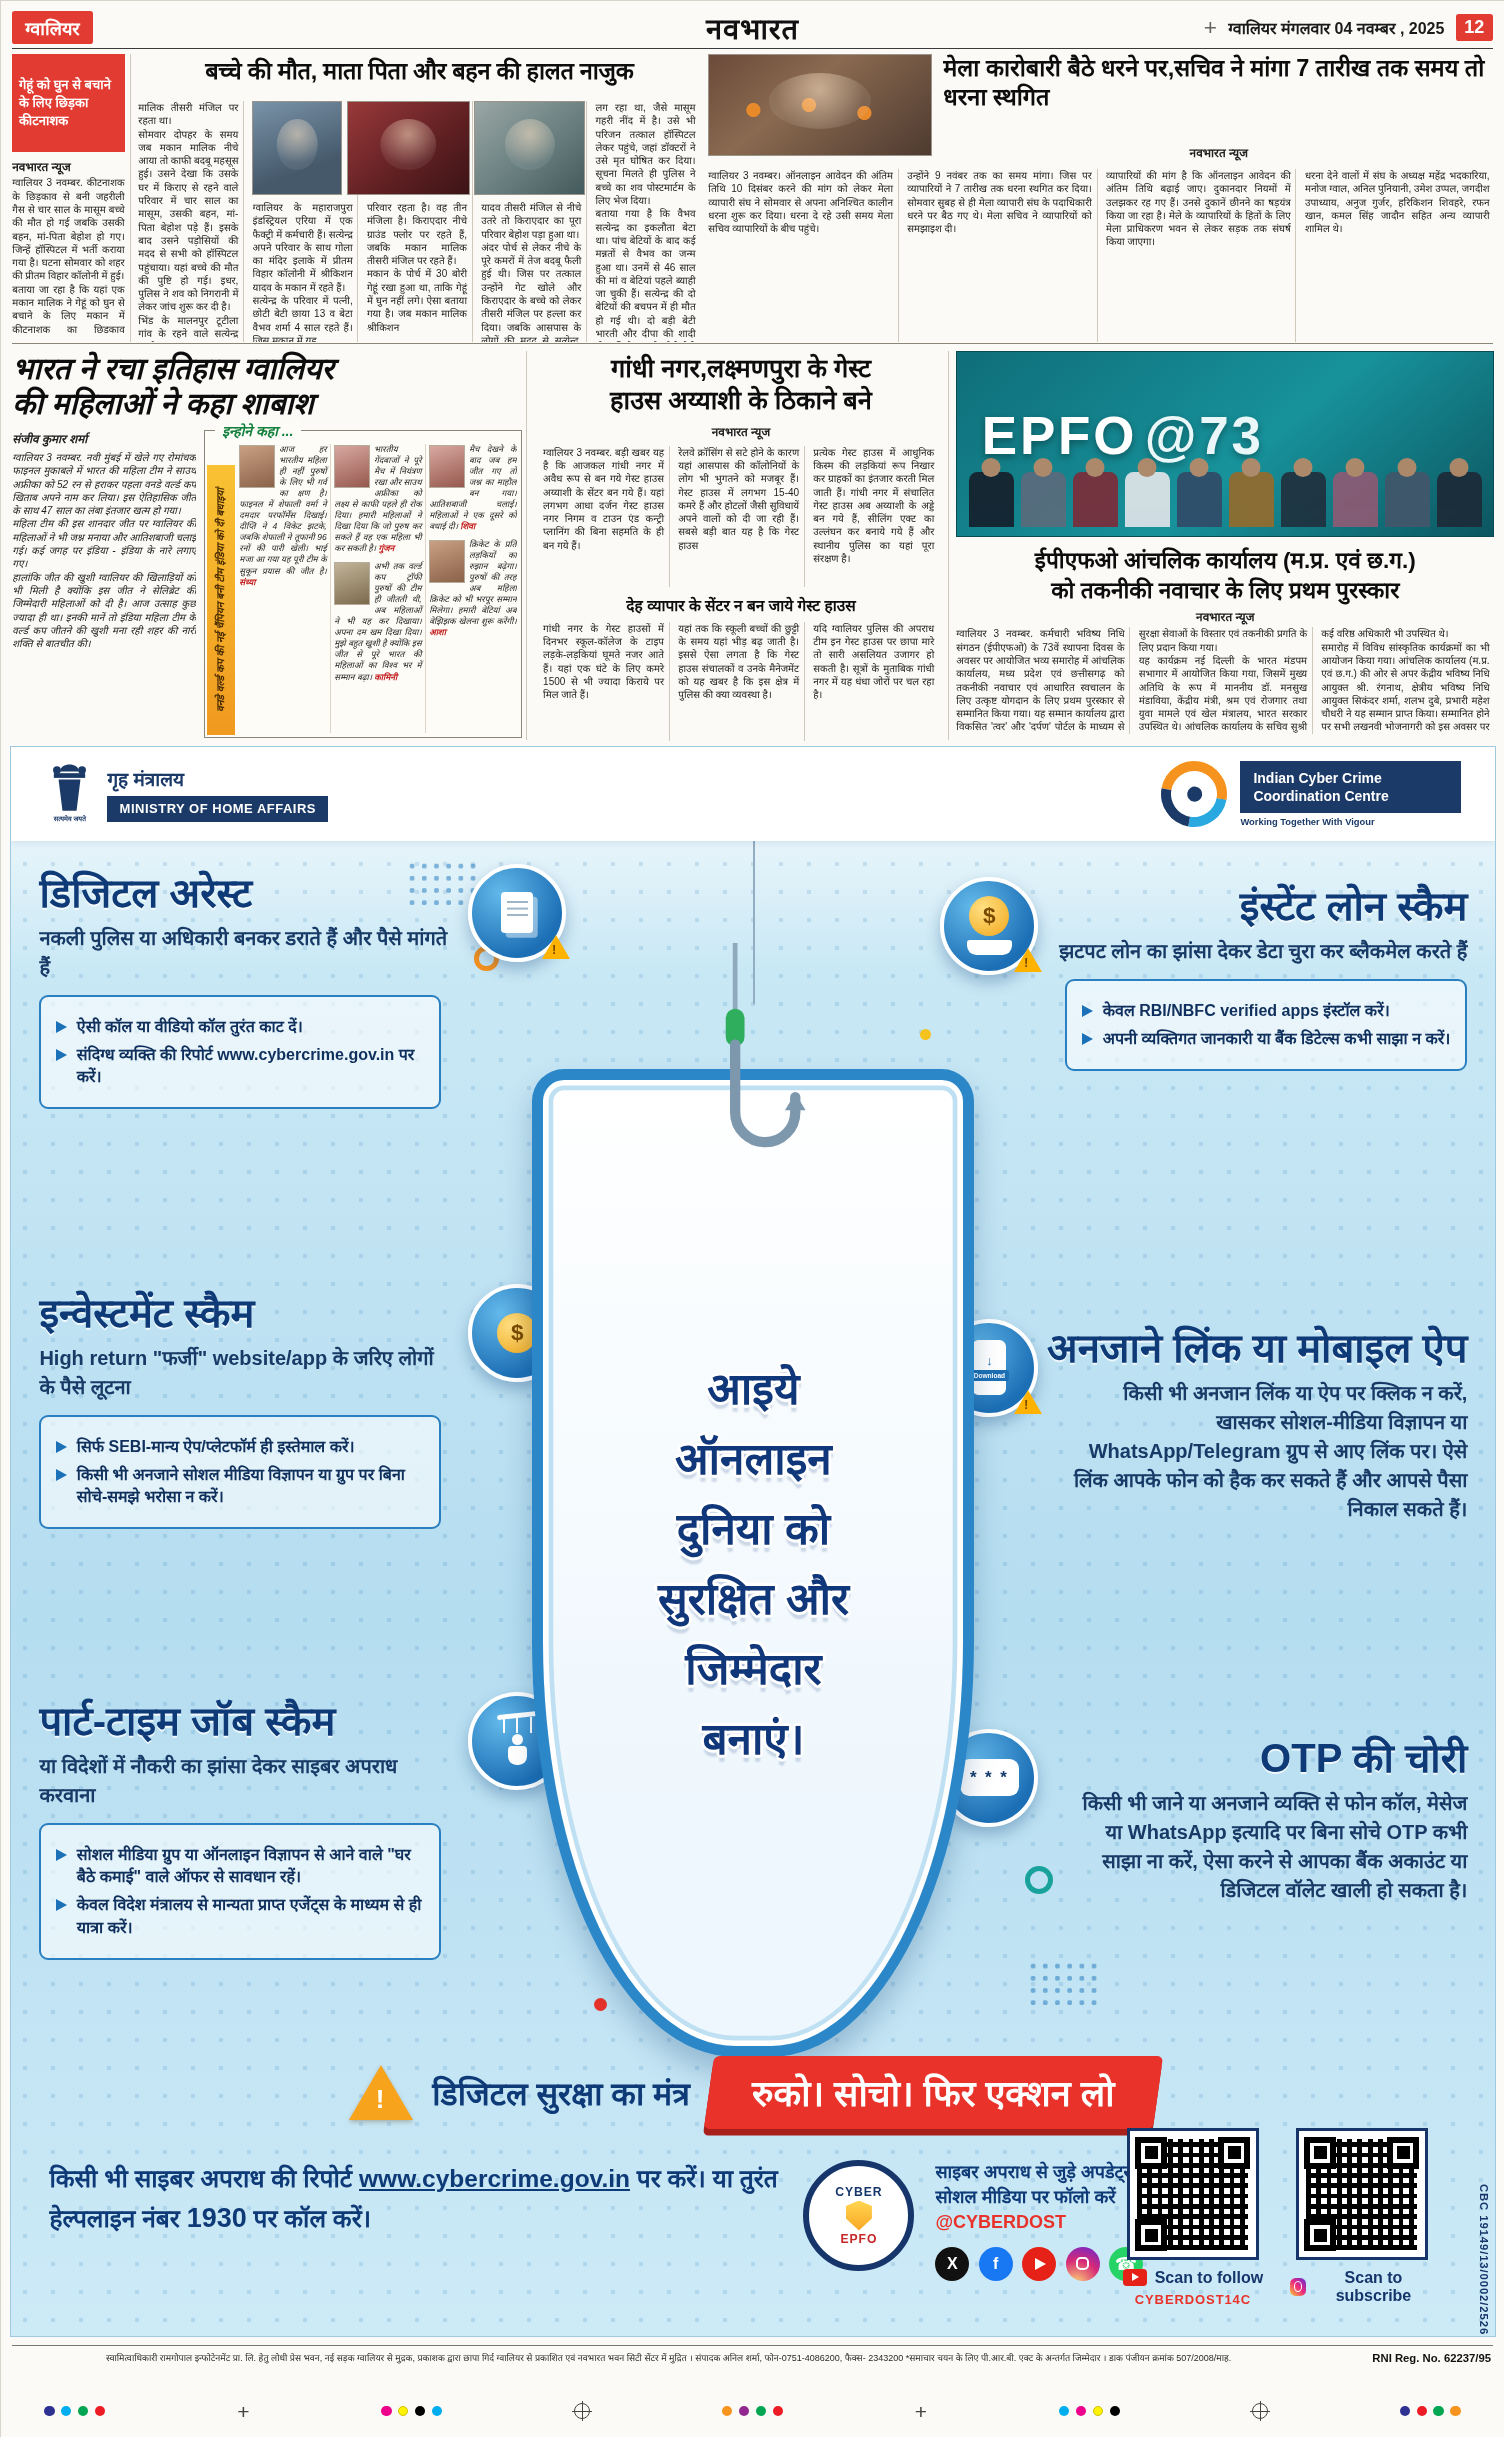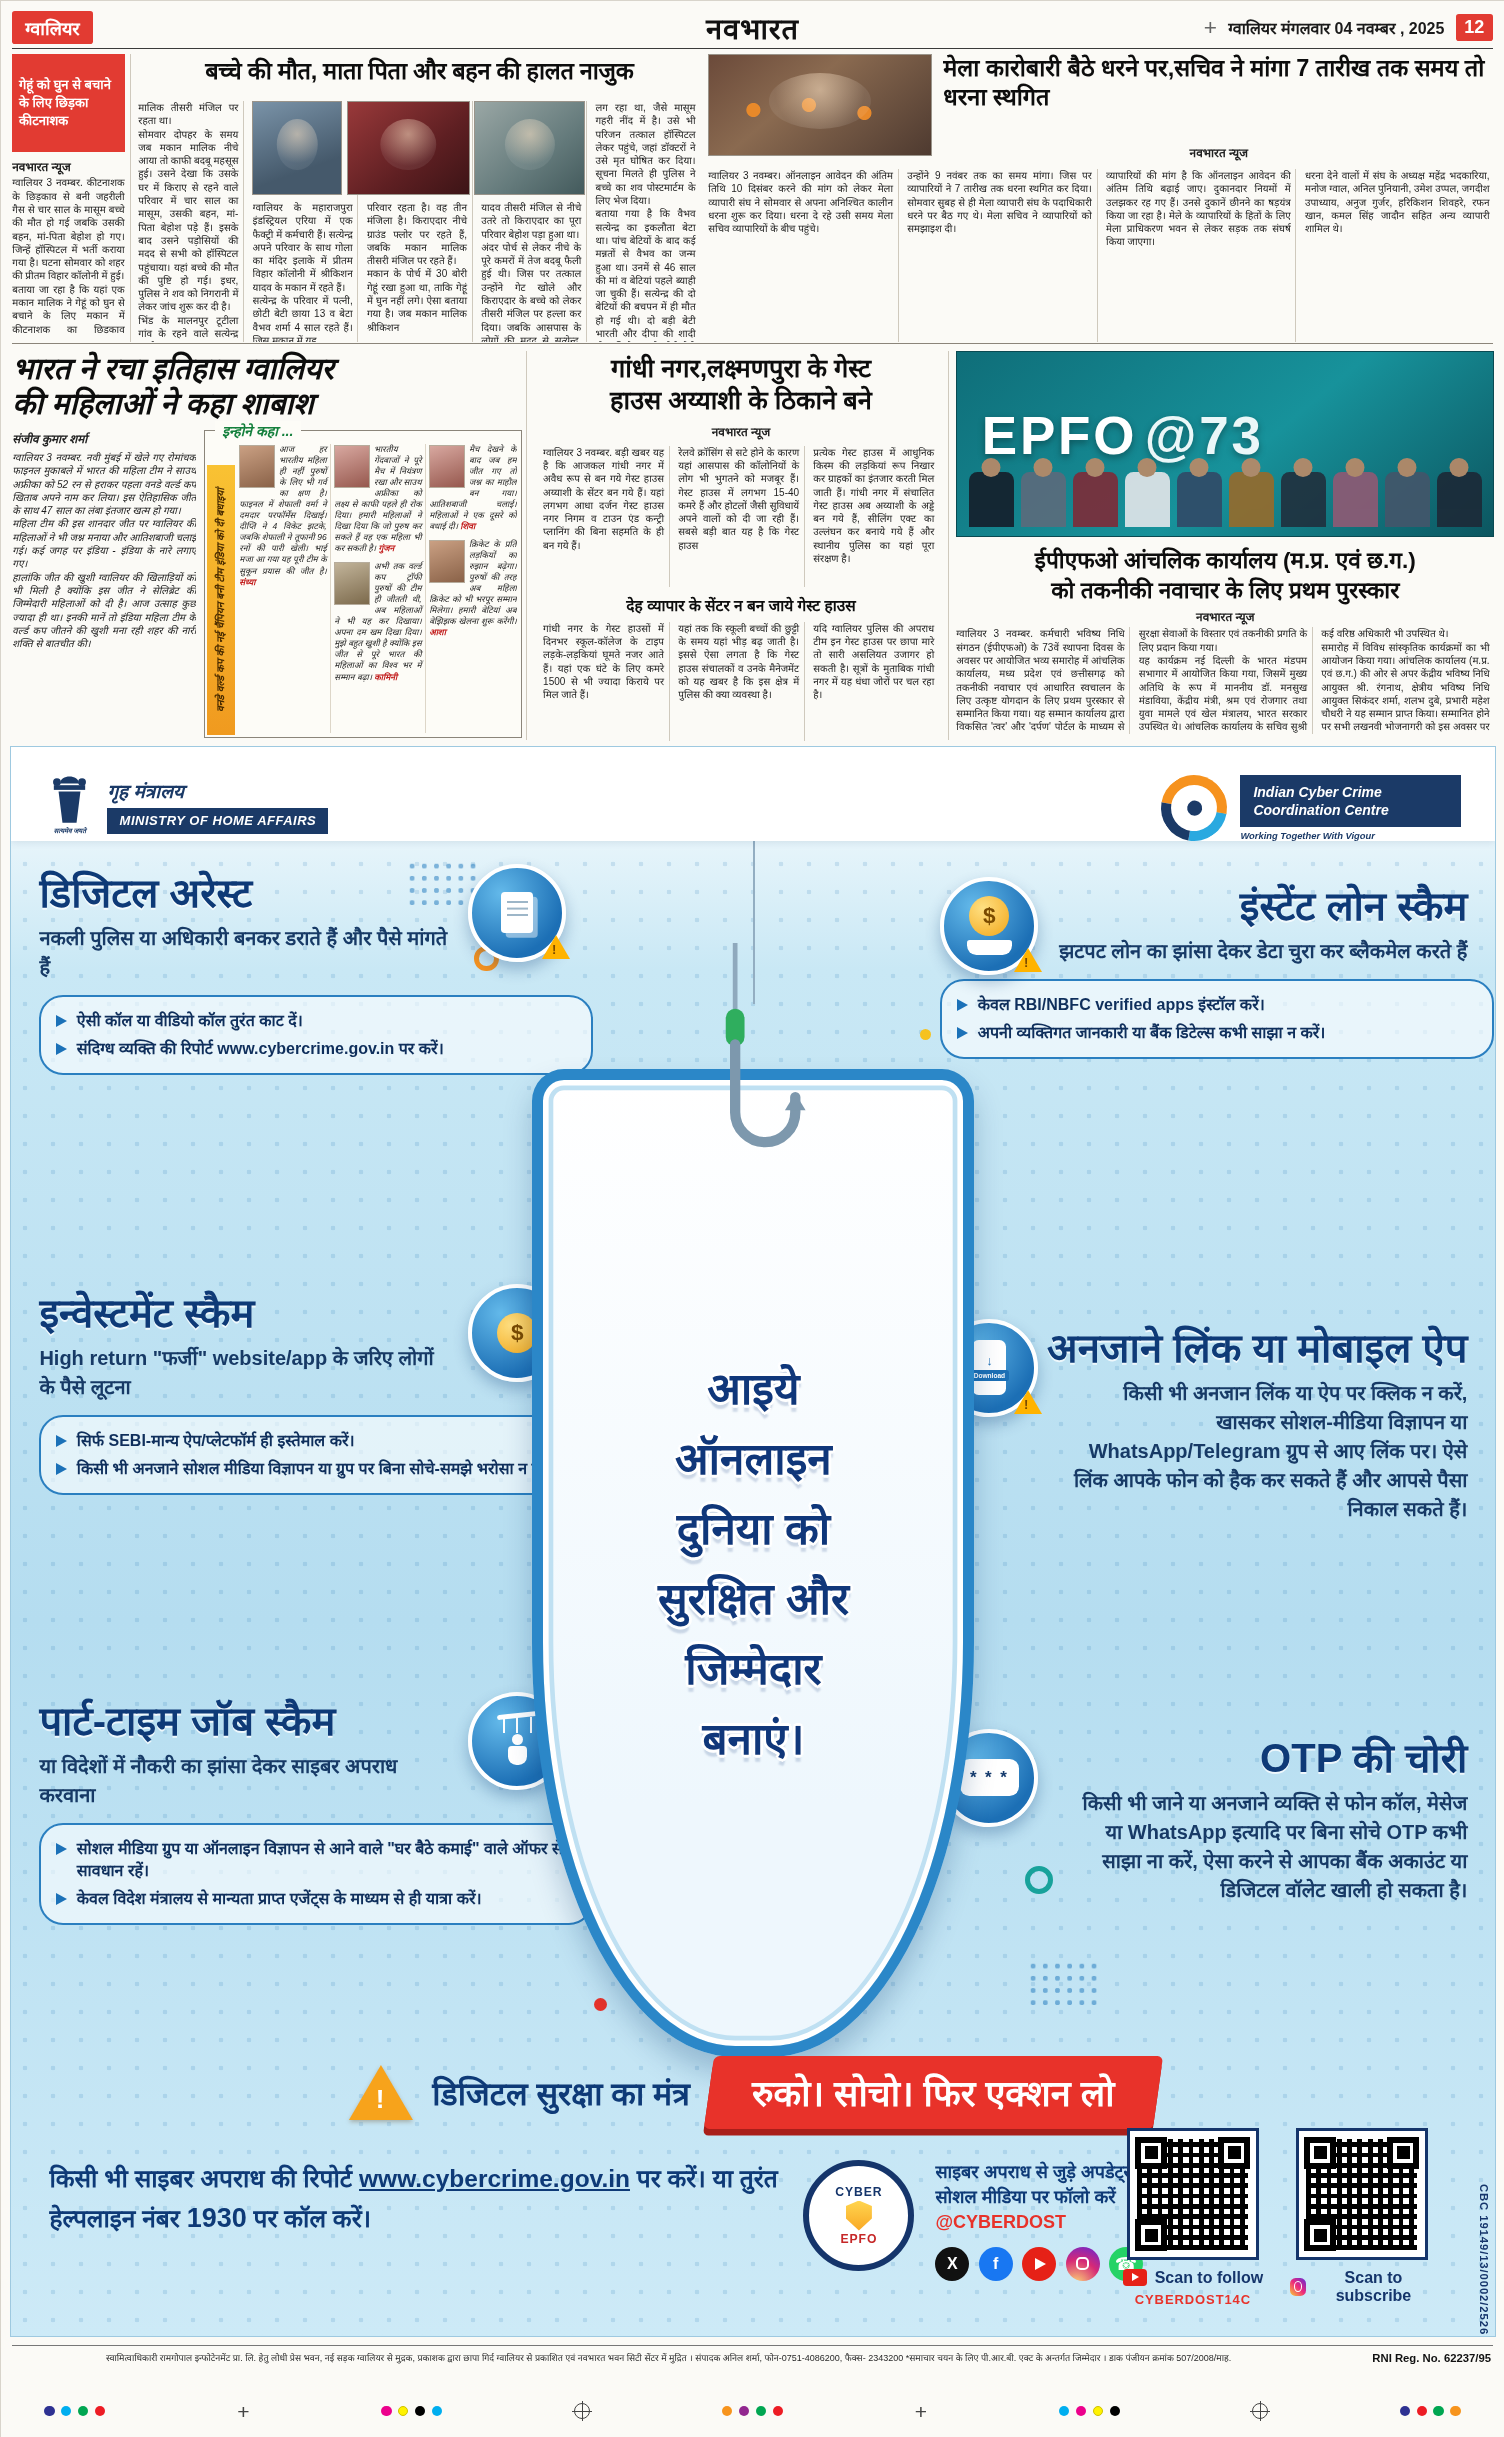--- a/index.html
+++ b/index.html
@@ -90,37 +90,37 @@
   .pp:nth-child(7){background:#20313f} .pp:nth-child(8){background:#8d5a74} .pp:nth-child(9){background:#42566a} .pp:nth-child(10){background:#1c2a38}
   .ep-head { margin-top:9.4px; text-align:center; font-size:22.6px; font-weight:900; line-height:1.3; white-space:pre-line; height:62px; overflow:hidden; color:#0d0d0d; }
   .ep-byline { text-align:center; height:19px; }
   .ep-cols { height:107px; }
 
   
   .ad { position:absolute; left:9.4px; top:745px; width:1486px; height:1591px; overflow:hidden; border:0.9px solid #9ec9e0;
     background:linear-gradient(180deg,#ffffff 0%,#eaf6fb 5%,#c9e8f5 14%,#b5ddf0 55%,#cdeaf7 100%); }
   .ad::before { content:""; position:absolute; left:0; right:0; top:103px; bottom:0;
     background-image:radial-gradient(rgba(38,118,179,.16) 2.1px, transparent 2.6px); background-size:28px 28px; }
-  .ad-logos { position:absolute; left:0; right:0; top:0; height:94px; background:#fff; display:flex; justify-content:space-between; align-items:flex-end; padding:0 34px; z-index:5; box-shadow:0 1.9px 7.5px rgba(20,60,100,.12);font-style:italic; }
+  .ad-logos { position:absolute; left:0; right:0; top:0; height:94px; background:#fff; display:flex; justify-content:space-between; align-items:center; padding:0 34px; z-index:5; box-shadow:0 1.9px 7.5px rgba(20,60,100,.12); }
   .mha { display:flex; gap:13px; align-items:center; }
   .emblem { width:49px; height:70px; display:flex; flex-direction:column; align-items:center; }
   .emblem svg { width:47px; height:55px; }
   .emblem-motto { font-size:6.6px; color:#1b3a67; font-weight:700; }
   .mha-hi { color:#1b3a67; font-weight:900; font-size:19px; margin-bottom:3.8px; }
   .mha-en { background:#1b3a67; color:#fff; font-weight:700; font-size:13px; letter-spacing:0.5px; padding:5.6px 12.2px; }
   .i4c { display:flex; gap:13px; align-items:center; }
   .i4c-mark { width:66px; height:66px; border-radius:50%; border:10.3px solid #f6921e; border-left-color:#1b3a67; border-bottom-color:#2aa9e0; transform:rotate(-35deg); position:relative; }
   .i4c-mark::after { content:""; position:absolute; left:50%; top:50%; width:15px; height:15px; margin:-7.5px 0 0 -7.5px; border-radius:50%; background:#1b3a67; }
   .i4c-box { background:#1b3a67; color:#fff; font-weight:700; font-size:14px; line-height:1.3; padding:7.5px 13px; max-width:221px; }
   .i4c-tag { font-size:9.4px; color:#1b3a67; font-weight:700; margin-top:2.8px; }
 
   .scam { position:absolute; width:527px; z-index:1; }
   .sc-title { font-size:40px; font-weight:900; color:#0e3a77; line-height:1.1; margin-bottom:9.4px; text-shadow:0 1.9px 0 rgba(255,255,255,.75); }
   .sc-desc { font-size:20px; font-weight:800; color:#173a66; line-height:1.45; margin-bottom:13px; max-width:414px; }
-  .sc-box { border:2.4px solid #2a7fc0; border-radius:24px; background:rgba(255,255,255,.6); padding:7px 15px; width:554px; }
+  .sc-box { border:2.4px solid #2a7fc0; border-radius:9px; background:rgba(255,255,255,.6); padding:13px 15px; width:402px; }
   .bullet { display:flex; gap:9.4px; font-size:16px; font-weight:700; color:#0f2f5c; line-height:1.4; margin:5.6px 0; text-align:left; }
   .tri { flex:0 0 auto; width:0; height:0; border-left:11.3px solid #1b71b8; border-top:6.6px solid transparent; border-bottom:6.6px solid transparent; margin-top:4.7px; }
   .scam.right { text-align:right; }
   .scam.right .sc-desc { margin-left:auto; }
   .scam.right .sc-box { margin-left:auto; }
   .scam-l1 { left:28px; top:124px; } .scam-l2 { left:28px; top:544px; } .scam-l3 { left:28px; top:952px; }
   .scam-r1 { right:28px; top:137px; } .scam-r2 { right:28px; top:579px; } .scam-r3 { right:28px; top:989px; }
 
   .badge { position:absolute; width:98px; height:98px; border-radius:50%; background:radial-gradient(circle at 32% 28%, #63b9ea, #1c6fb5 72%); border:4.7px solid #fff; box-shadow:0 7.5px 15px rgba(10,60,120,.3); display:flex; align-items:center; justify-content:center; }
   .scam:not(.right) .badge { right:0; top:-7.5px; }

